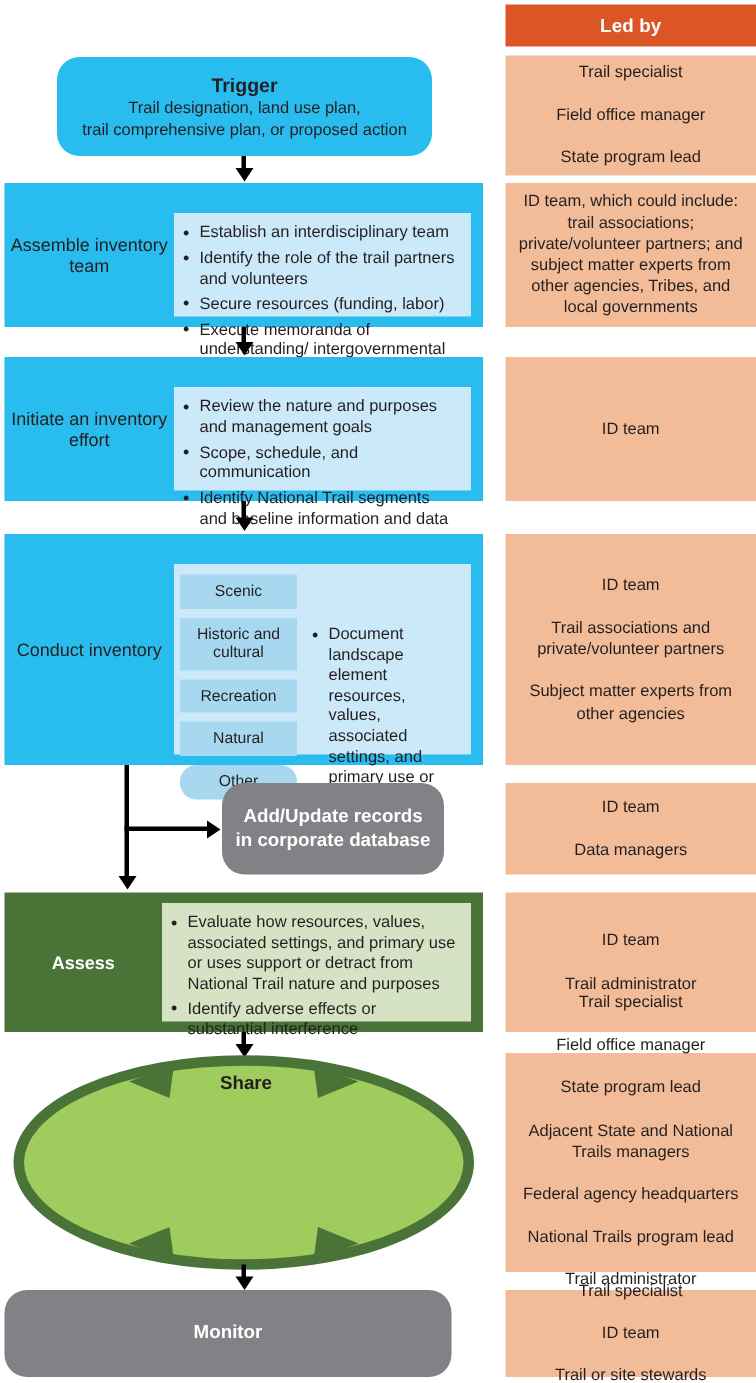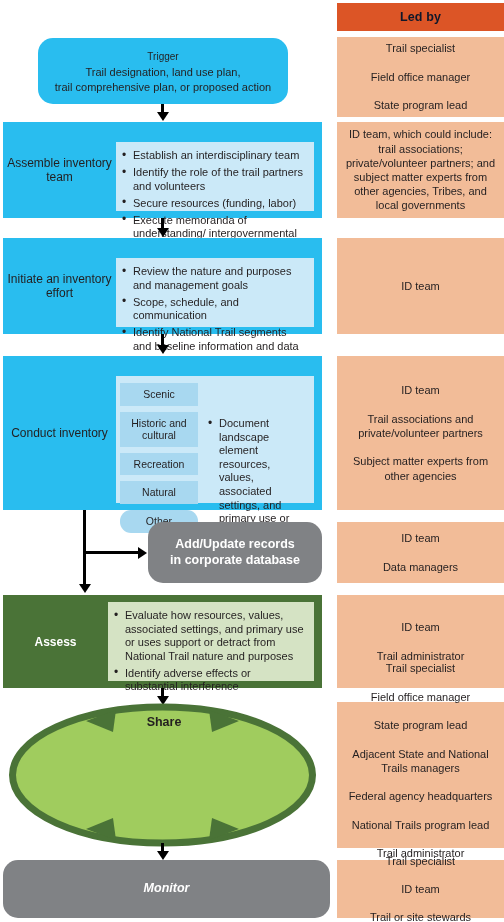--- a/index.html
+++ b/index.html
@@ -7,21 +7,21 @@
     width:504px;height:922px;position:relative;overflow:hidden;
     font-family:"Liberation Sans","DejaVu Sans",sans-serif;
     color:#231f20;
     -webkit-font-smoothing:antialiased;
   }
   .abs{position:absolute;box-sizing:border-box;}
 
   
   .ledby-header{
     left:337px;top:3px;width:167px;height:28px;
-    background:#DC5526;color:#0f172a;
+    background:#DC5526;color:#ffffff;
     font-weight:bold;font-size:12.5px;
     display:flex;align-items:center;justify-content:center;
     letter-spacing:.1px;
   }
   .ledby-cell{
     left:337px;width:167px;
     background:#F2BC98;color:#231f20;
     font-size:11px;line-height:14.2px;
     display:flex;align-items:center;justify-content:center;
     text-align:center;padding:4px 5px;
@@ -29,21 +29,21 @@
   .ledby-cell span{display:block;width:100%;}
 
   
   .rounded-blue{
     left:38px;top:38px;width:250px;height:66px;
     background:#29BDEF;border-radius:15px;
     display:flex;flex-direction:column;align-items:center;
     justify-content:center;text-align:center;
     padding:4px 10px;
   }
-  .rounded-blue .ttl{font-weight:normal;font-size:10px;line-height:15px;}
+  .rounded-blue .ttl{font-weight:bold;font-size:13px;line-height:15px;}
   .rounded-blue .sub{font-size:11px;line-height:14px;margin-top:1px;}
 
   .blue-row{
     left:3px;width:319px;background:#29BDEF;
     display:flex;align-items:stretch;
   }
   .blue-row .label{
     width:105px;flex:none;
     display:flex;align-items:center;justify-content:center;
     text-align:center;font-weight:normal;font-size:12px;line-height:14.5px;
@@ -236,21 +236,21 @@
       </ul>
     </div>
   </div>
 </div>
 
 <div class="abs v-arrow" style="left:83px;top:510px;height:78px;"></div>
 <div class="abs arrowhead-down" style="left:78.5px;top:584px;"></div>
 <div class="abs h-line" style="left:83px;top:551px;width:56px;"></div>
 <div class="abs arrowhead-right" style="left:138px;top:546.5px;"></div>
 
-<div class="abs gray-box" style="left:148px;top:522px;width:174px;height:61px;">
+<div class="abs gray-box" style="left:148px;top:522px;width:148px;height:61px;">
   <div>
     <div>Add/Update records</div>
     <div>in corporate database</div>
   </div>
 </div>
 
 <div class="abs green-row">
   <div class="label">Assess</div>
   <div class="panel">
     <ul class="bullets">
@@ -272,15 +272,15 @@
     <path d="M113 138 L83 127 L110 116 Z" fill="#4A7337"></path>
   </svg>
   <div class="share-inner">
     <div class="ttl">Share</div>
   </div>
 </div>
 
 <div class="abs v-arrow" style="left:161px;top:843px;height:10px;"></div>
 <div class="abs arrowhead-down" style="left:156.5px;top:851px;"></div>
 
-<div class="abs gray-box" style="left:3px;top:860px;width:327px;height:58px;font-style:italic;">
+<div class="abs gray-box" style="left:3px;top:860px;width:298px;height:58px;">
   <div>Monitor</div>
 </div>
 
 </body></html>

